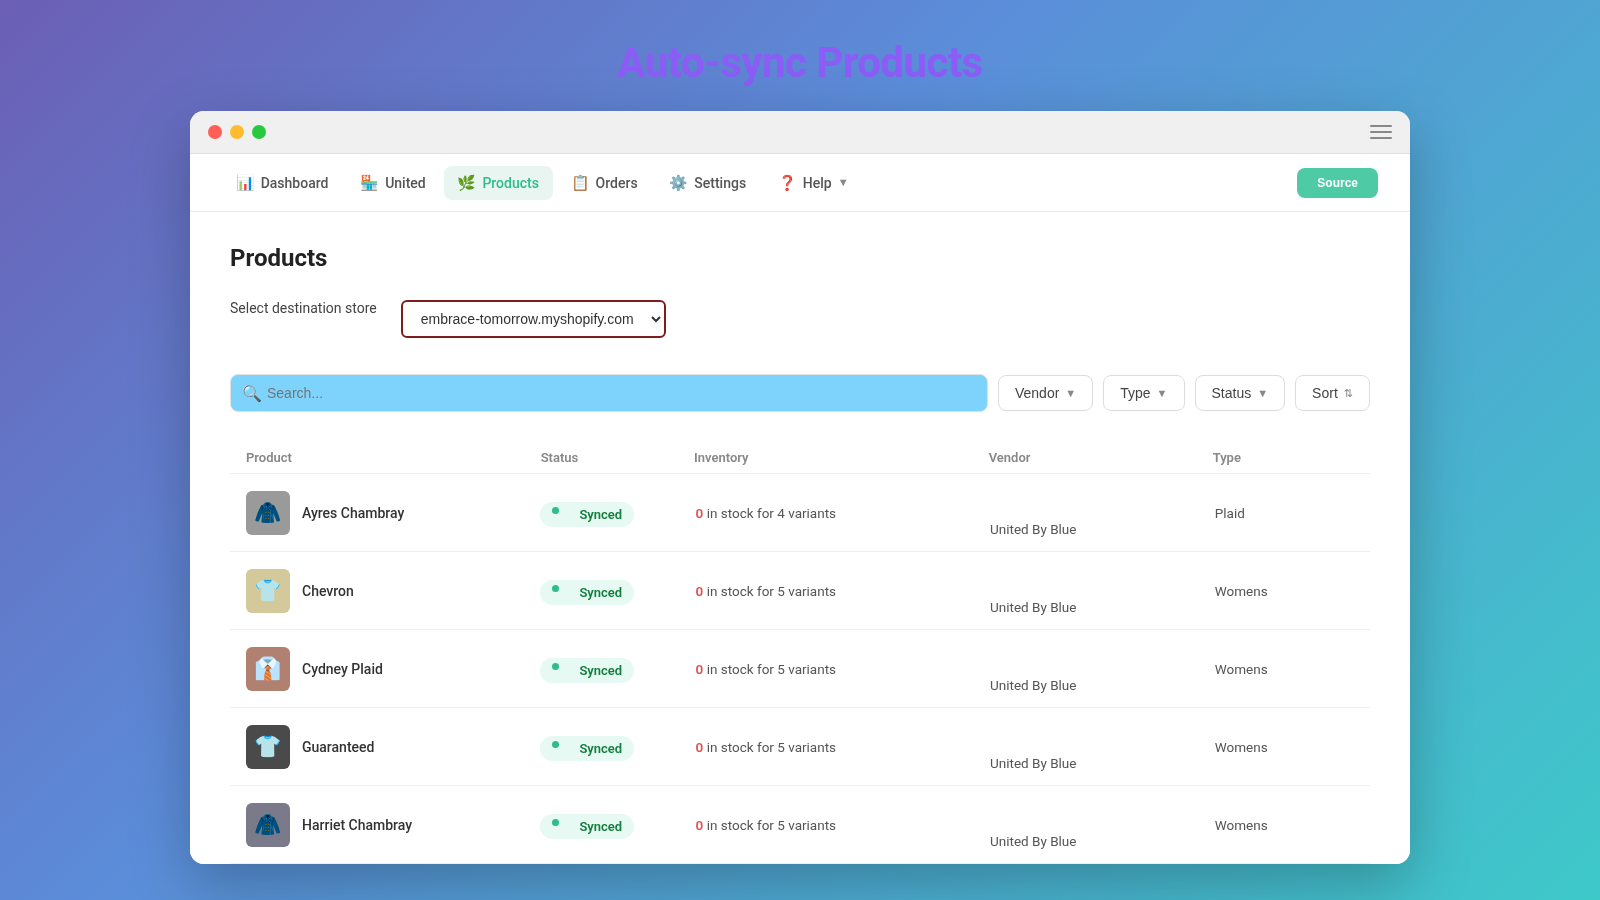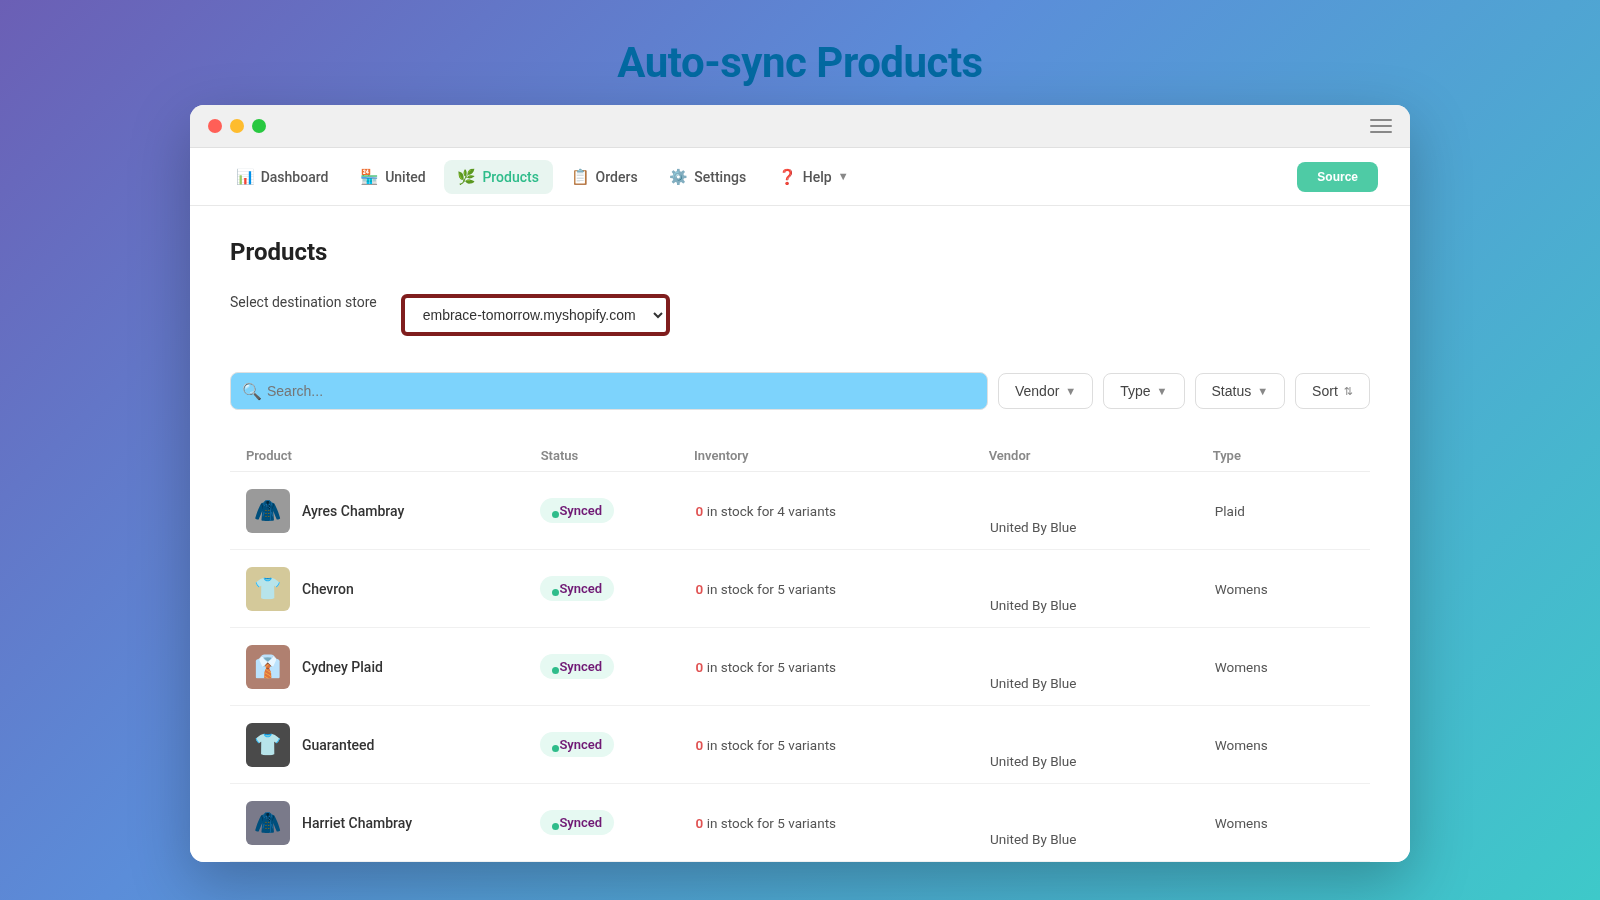--- a/index.html
+++ b/index.html
@@ -8,25 +8,25 @@
       height: 900px;
       font-family: -apple-system, BlinkMacSystemFont, 'Segoe UI', Roboto, sans-serif;
       background: linear-gradient(135deg, #6b5fb5 0%, #5b8dd9 40%, #3ec9c9 100%);
       display: flex;
       flex-direction: column;
       align-items: center;
       justify-content: flex-start;
       overflow: hidden;
     }
     .page-title {
-      color: #0369a1;
+      color: #8b5cf6;
       font-size: 42px;
       font-weight: 700;
       text-align: center;
-      padding: 38px 0 18px 0;
+      padding: 38px 0 24px 0;
       letter-spacing: -0.5px;
     }
     .window {
       width: 1220px;
       background: #f5f6f7;
       border-radius: 14px;
       box-shadow: 0 20px 60px rgba(0,0,0,0.25);
       overflow: hidden;
     }
     .titlebar {
@@ -119,21 +119,21 @@
       display: flex;
       align-items: flex-start;
       gap: 24px;
       margin-bottom: 24px;
     }
     .store-select-label {
       font-size: 14px;
       color: #444;
     }
     .store-select {
-      border: 4px solid #7f1d1d;
+      border: 2px solid #7f1d1d;
       border-radius: 6px;
       padding: 8px 14px;
       font-size: 14px;
       color: #333;
       background: white;
       cursor: pointer;
       appearance: auto;
       min-width: 240px;
     }
     .filter-bar {
@@ -220,24 +220,24 @@
       overflow: hidden;
       flex-shrink: 0;
     }
     .product-name {
       font-size: 14px;
       color: #333;
       font-weight: 500;
     }
     .status-badge {
       display: inline-flex;
-      align-items: flex-end;
-      gap: 0;
+      align-items: flex-start;
+      gap: 20px;
       background: #e6f9f2;
-      color: #701a75;
+      color: #15803d;
       border-radius: 20px;
       padding: 5px 12px;
       font-size: 13px;
       font-weight: 600;
     }
     .status-dot {
       width: 7px;
       height: 7px;
       border-radius: 50%;
       background: #2ebc8a;

